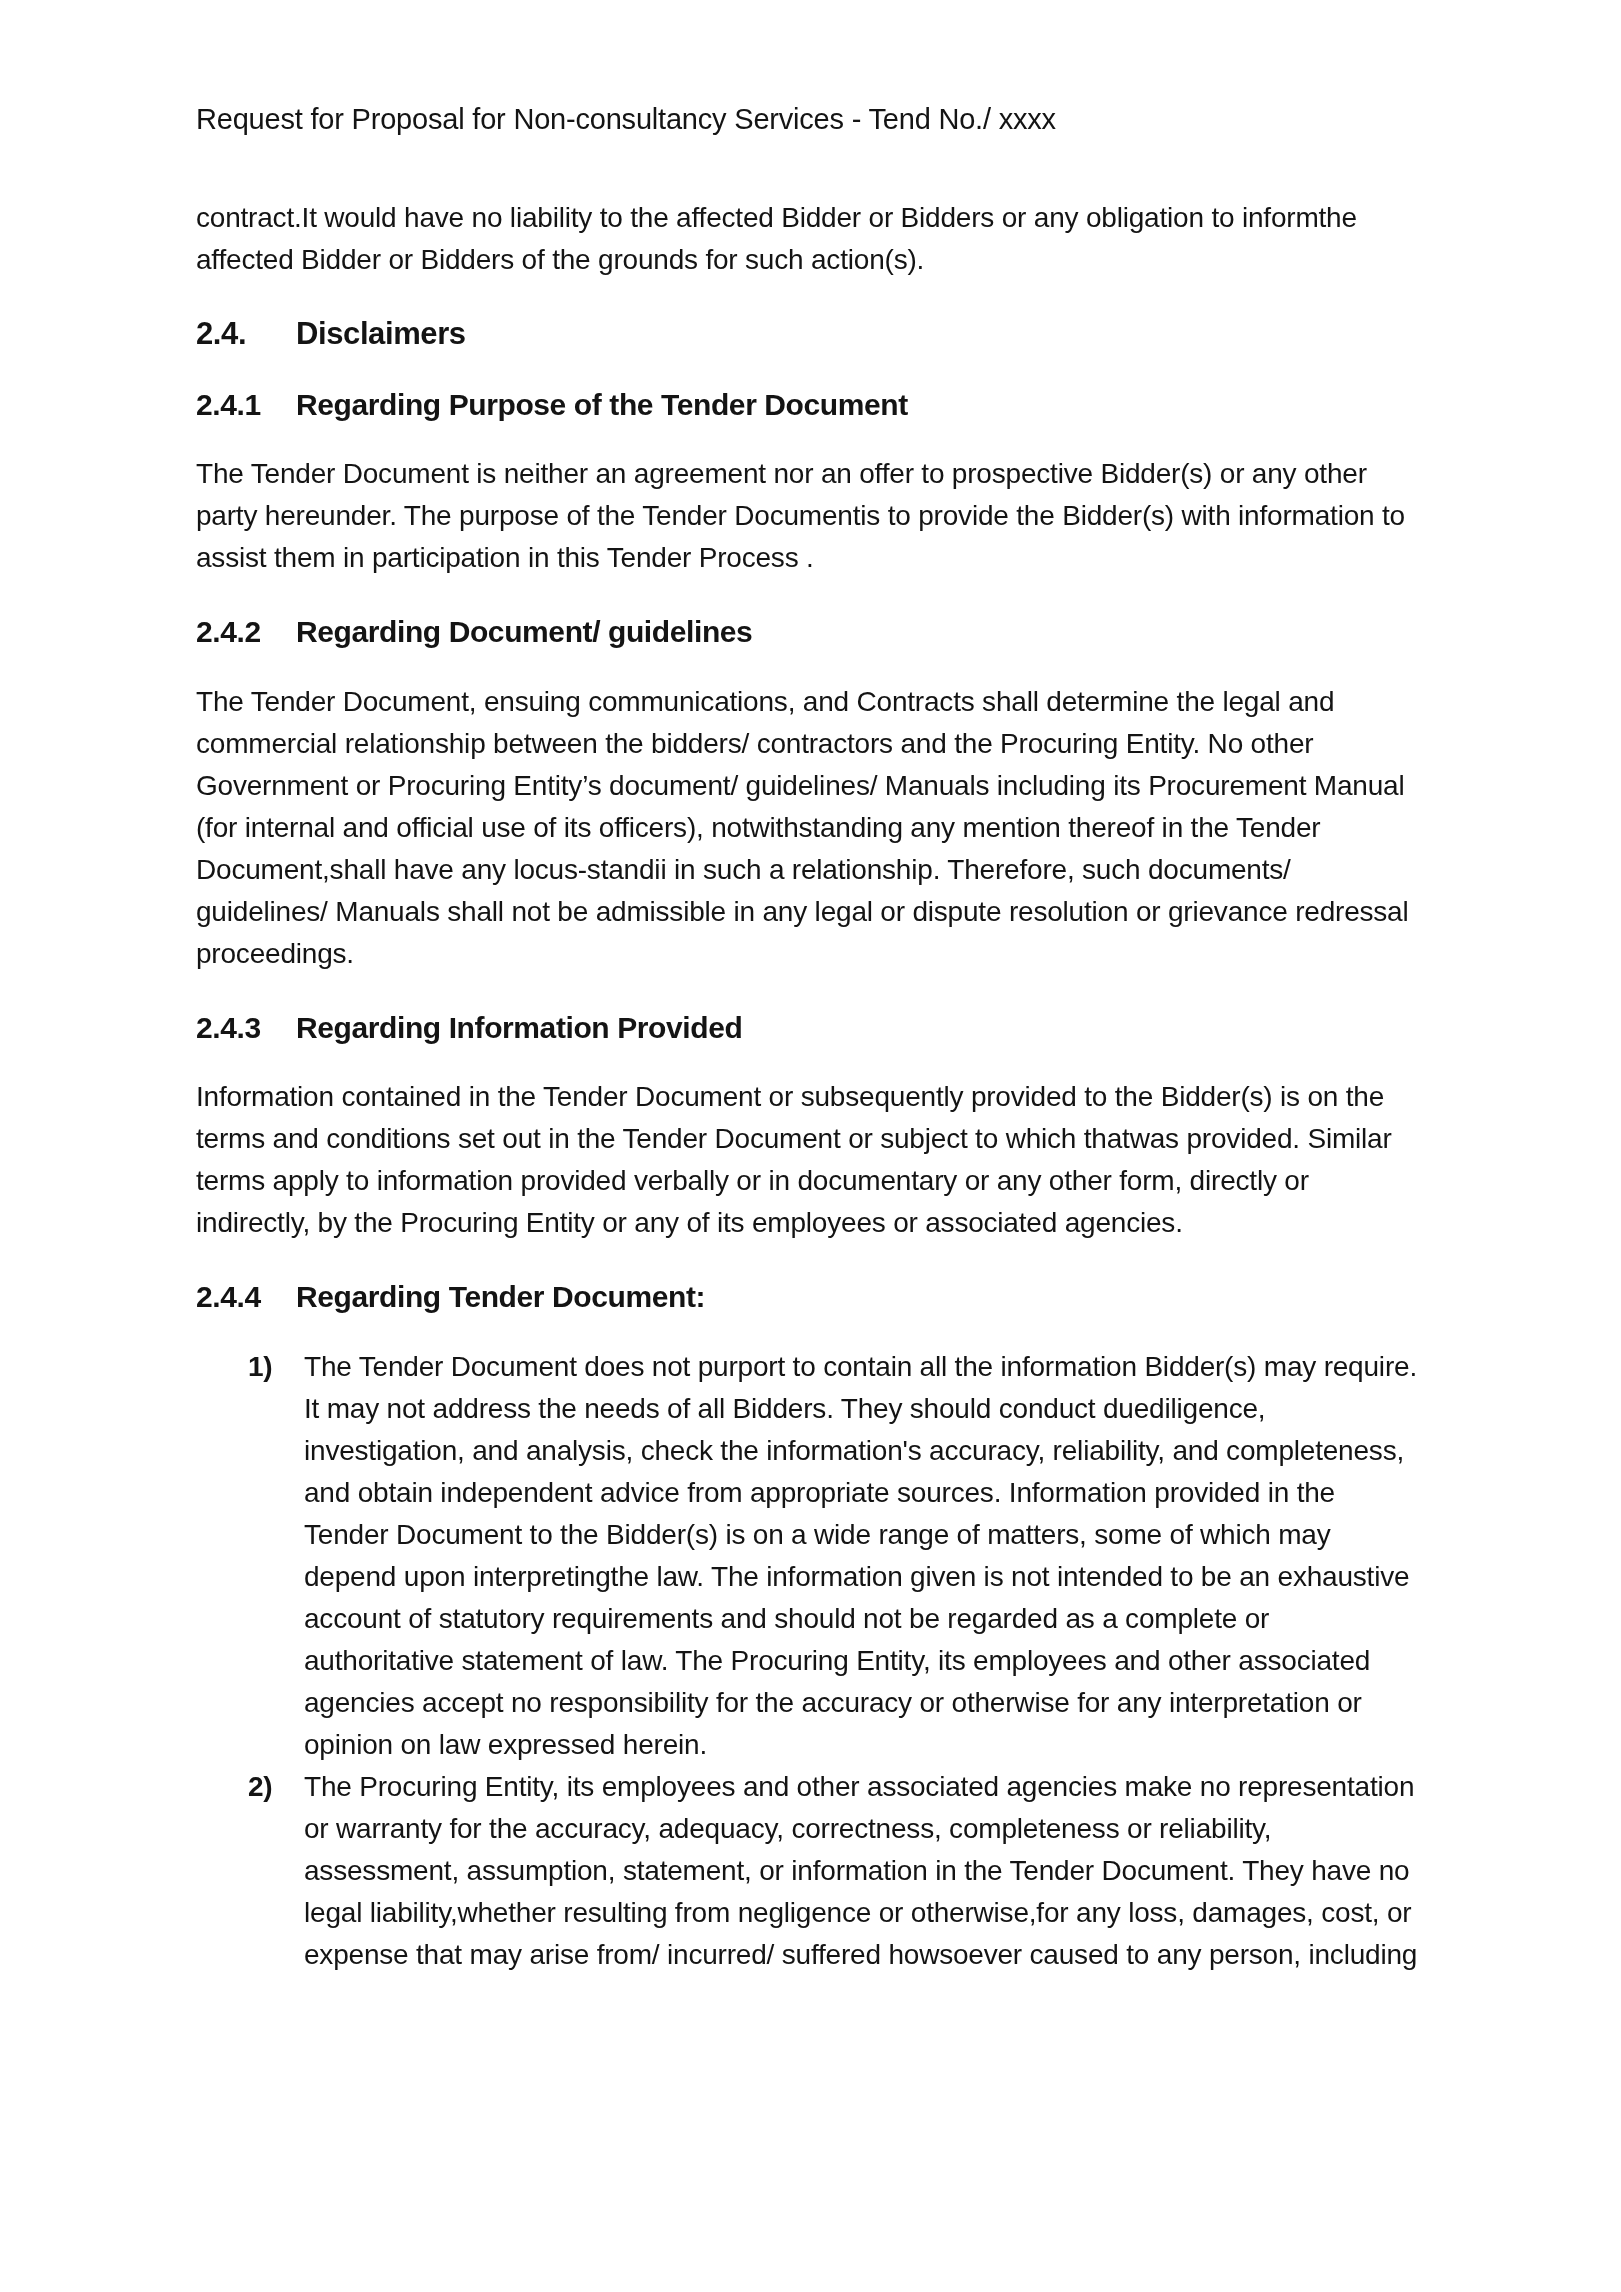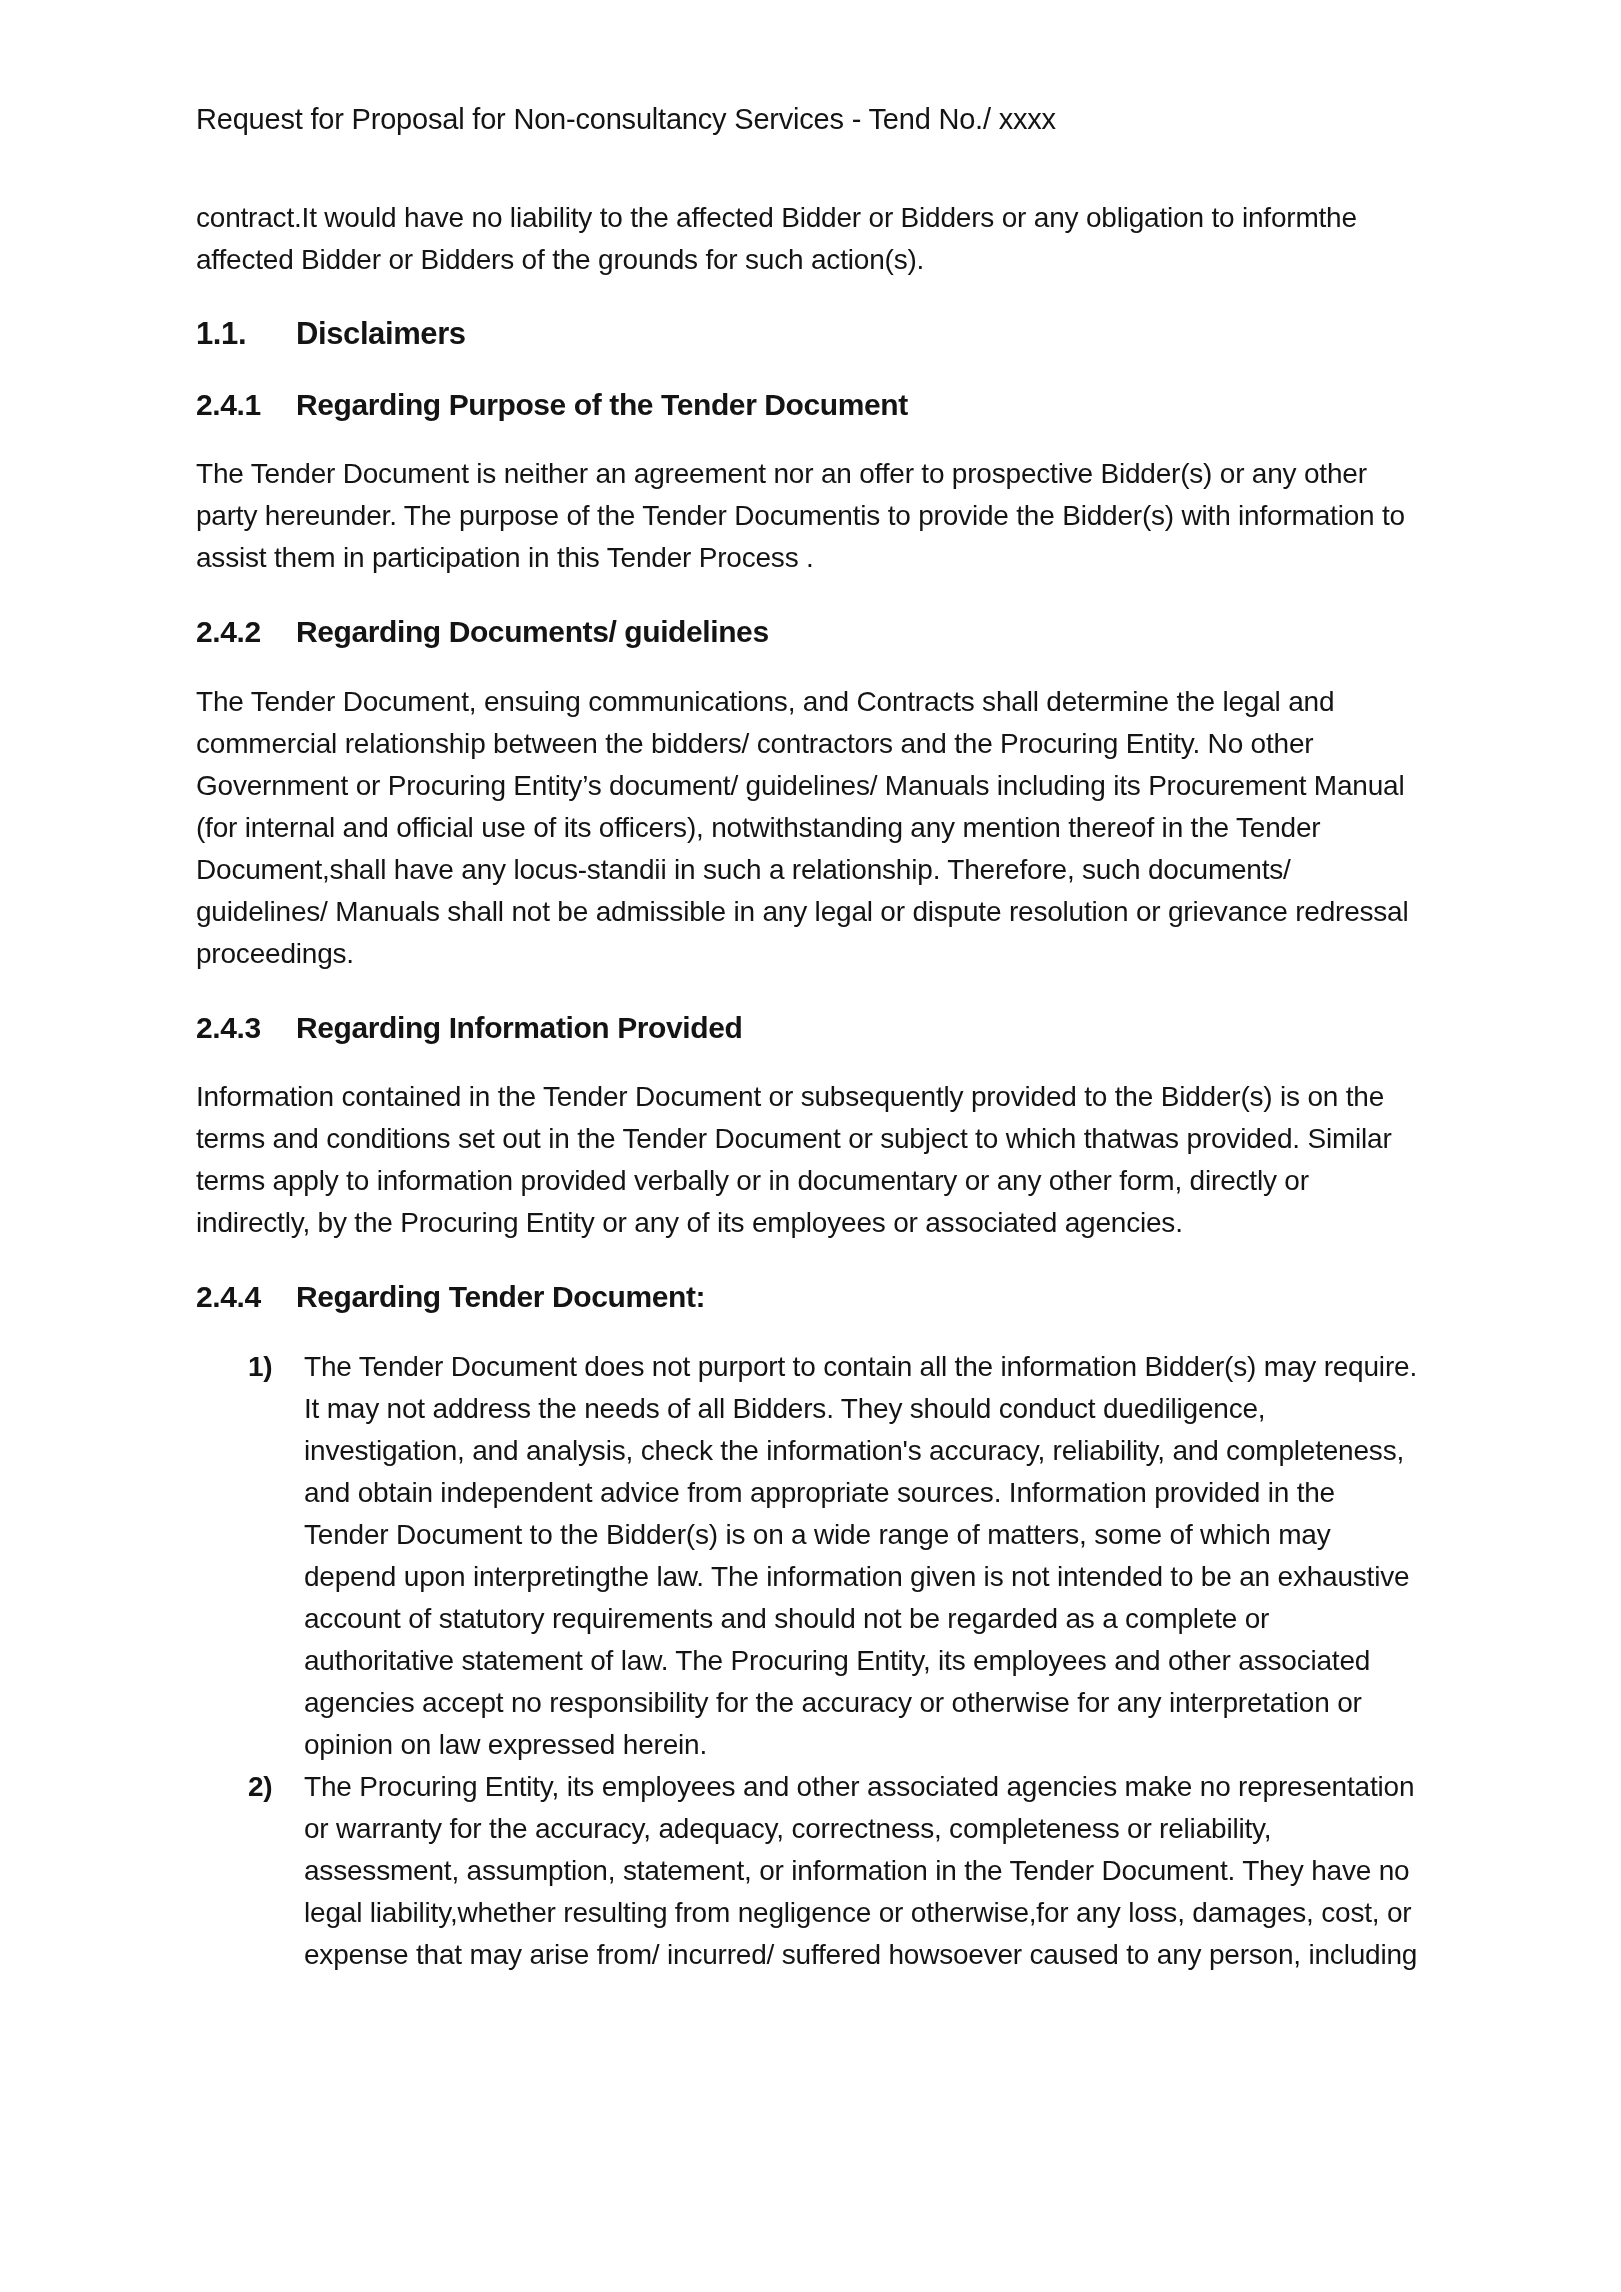--- a/index.html
+++ b/index.html
@@ -121,34 +121,34 @@
 
 <div class="page">
 
   <div class="content">
 
     <div class="running-header">Request for Proposal for Non-consultancy Services - Tend No./ xxxx</div>
 
     <p class="body-text">contract.It would have no liability to the affected Bidder or Bidders or any obligation to informthe affected Bidder or Bidders of the grounds for such action(s).</p>
 
     <div class="heading2">
-      <span class="h-num">1.1.</span>
+      <span class="h-num">2.4.</span>
       <span class="h-title">Disclaimers</span>
     </div>
 
     <div class="heading3">
       <span class="h-num">2.4.1</span>
       <span class="h-title">Regarding Purpose of the Tender Document</span>
     </div>
 
     <p class="body-text">The Tender Document is neither an agreement nor an offer to prospective Bidder(s) or any other party hereunder. The purpose of the Tender Documentis to provide the Bidder(s) with information to assist them in participation in this Tender Process .</p>
 
     <div class="heading3">
       <span class="h-num">2.4.2</span>
-      <span class="h-title">Regarding Documents/ guidelines</span>
+      <span class="h-title">Regarding Document/ guidelines</span>
     </div>
 
     <p class="body-text">The Tender Document, ensuing communications, and Contracts shall determine the legal and commercial relationship between the bidders/ contractors and the Procuring Entity. No other Government or Procuring Entity’s document/ guidelines/ Manuals including its Procurement Manual (for internal and official use of its officers), notwithstanding any mention thereof in the Tender Document,shall have any locus-standii in such a relationship. Therefore, such documents/ guidelines/ Manuals shall not be admissible in any legal or dispute resolution or grievance redressal proceedings.</p>
 
     <div class="heading3">
       <span class="h-num">2.4.3</span>
       <span class="h-title">Regarding Information Provided</span>
     </div>
 
     <p class="body-text">Information contained in the Tender Document or subsequently provided to the Bidder(s) is on the terms and conditions set out in the Tender Document or subject to which thatwas provided. Similar terms apply to information provided verbally or in documentary or any other form, directly or indirectly, by the Procuring Entity or any of its employees or associated agencies.</p>

